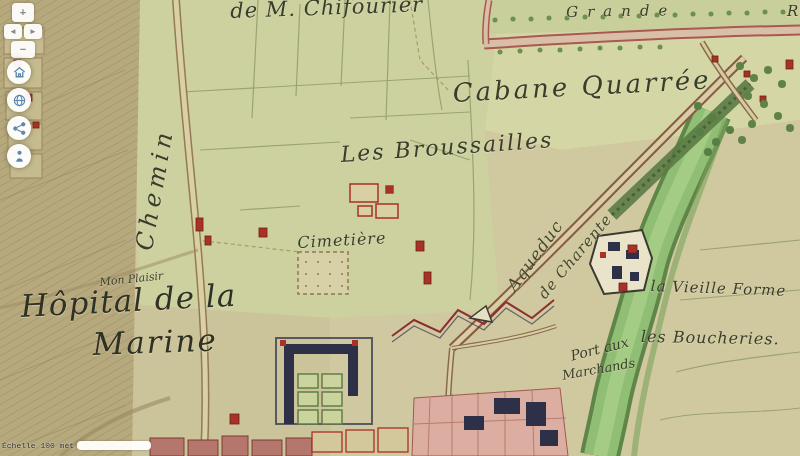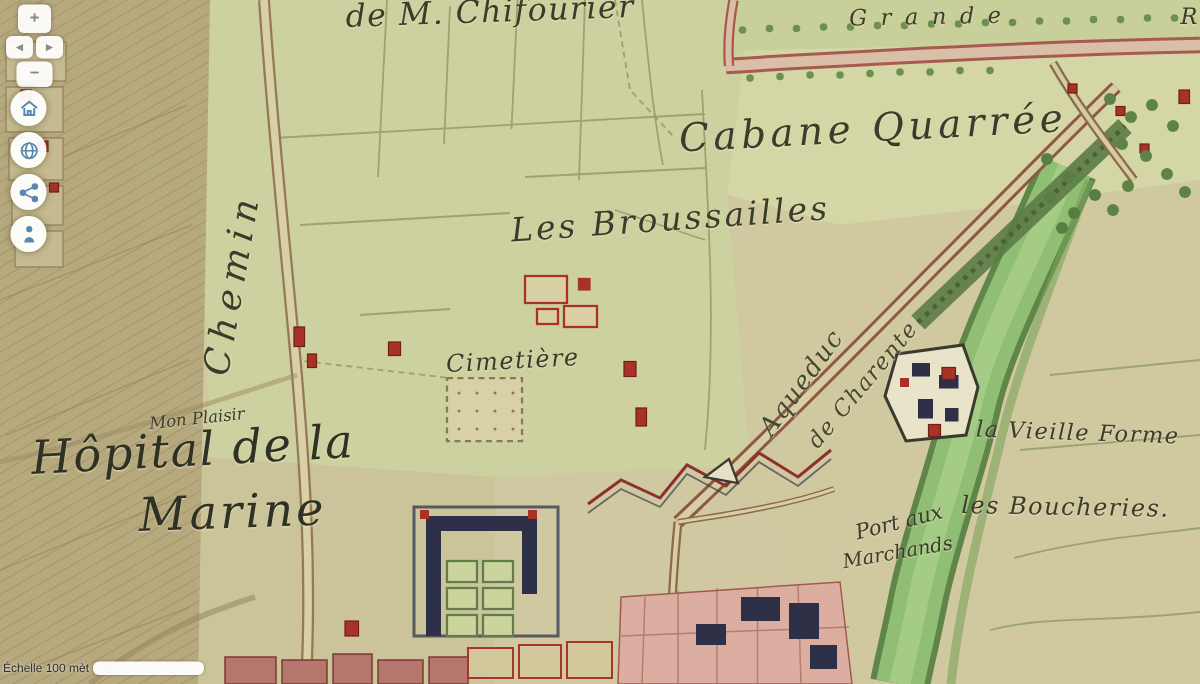--- a/index.html
+++ b/index.html
@@ -19,21 +19,21 @@
   .czt{width:22px;height:19px;margin:0 0 2px 9px;}
   .cz-row{display:flex;gap:2px;margin-left:1px;}
   .cz-row button{width:18px;height:15px;font-size:8px;}
   .czb{width:24px;height:17px;margin:2px 0 0 8px;}
   
   .round-btn{position:absolute;left:7px;width:24px;height:24px;border-radius:50%;
       border:0;background:rgba(255,255,255,.95);box-shadow:0 0 5px rgba(90,85,50,.7);
       display:flex;align-items:center;justify-content:center;cursor:pointer;padding:0;}
   .round-btn svg{display:block;}
   
-  .scalebar{position:absolute;left:2px;bottom:6px;display:flex;align-items:center;gap:3px;}
+  .scalebar{position:absolute;left:2px;bottom:6px;display:flex;align-items:center;gap:3px;font-family:Liberation Mono, monospace;}
   .scale-label{font-size:8px;color:#2f2f2f;text-shadow:0 0 2px rgba(255,255,250,.9);}
   .scale-rule{display:inline-block;width:74px;height:9px;background:rgba(255,255,255,.95);
       border-radius:4px;box-shadow:0 0 2px rgba(60,60,40,.5);}
 </style>
 </head>
 <body>
 
 <div class="stage">
 
   <svg class="map-art" viewBox="0 0 800 456">

